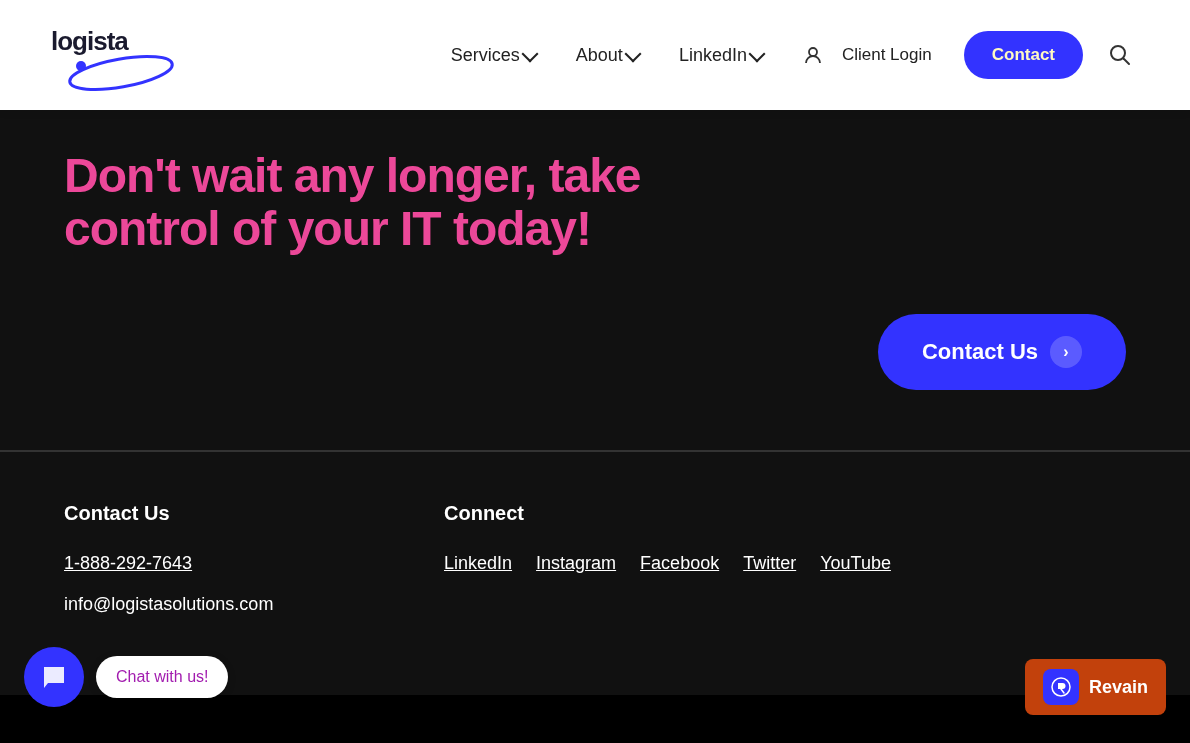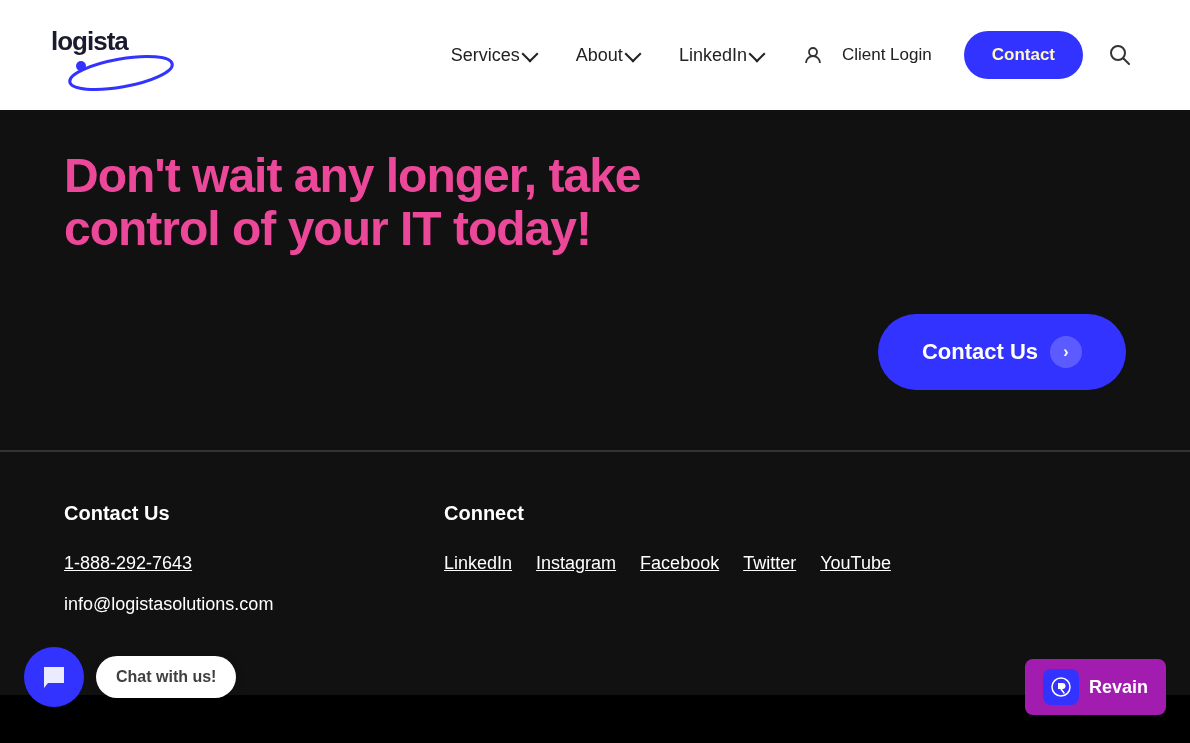--- a/index.html
+++ b/index.html
@@ -205,39 +205,39 @@
       border-radius: 50%;
       background: #3333ff;
       border: none;
       cursor: pointer;
       display: flex;
       align-items: center;
       justify-content: center;
     }
     .chat-label {
       background: #fff;
-      color: #404040;
+      color: #a21caf;
       border-radius: 24px;
       padding: 12px 20px;
       font-size: 16px;
-      font-weight: 700;
+      font-weight: 400;
       cursor: pointer;
       white-space: nowrap;
       box-shadow: 0 2px 8px rgba(0,0,0,0.15);
     }
 
     
     .revain-badge {
       position: fixed;
       bottom: 28px;
       right: 24px;
       display: flex;
       align-items: center;
       gap: 10px;
-      background: #a21caf;
+      background: #c2410c;
       color: #fff;
       padding: 10px 18px;
       border-radius: 8px;
       font-size: 18px;
       font-weight: 600;
       z-index: 200;
     }
     .revain-icon {
       width: 36px;
       height: 36px;

